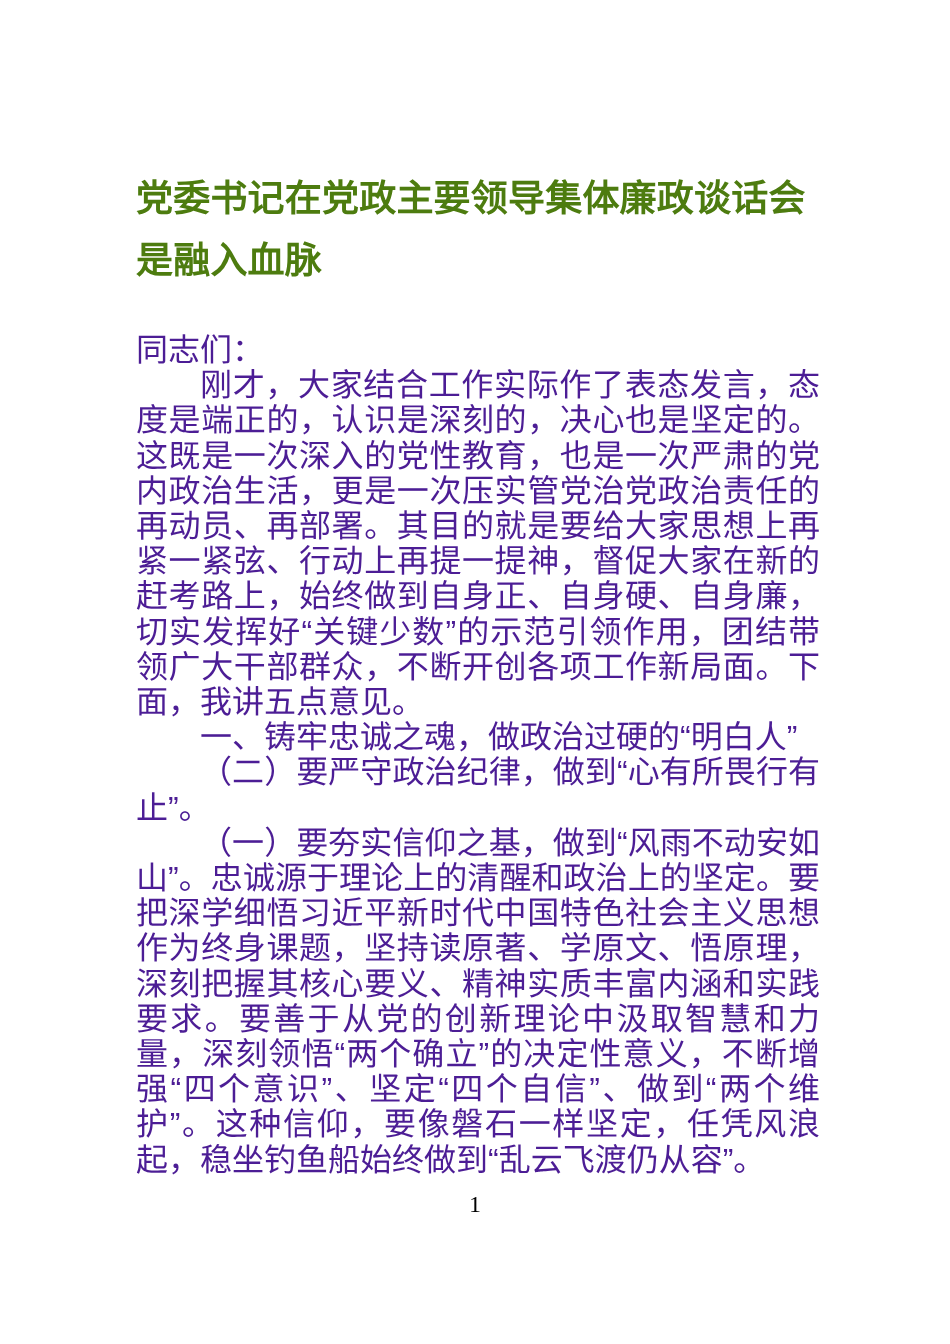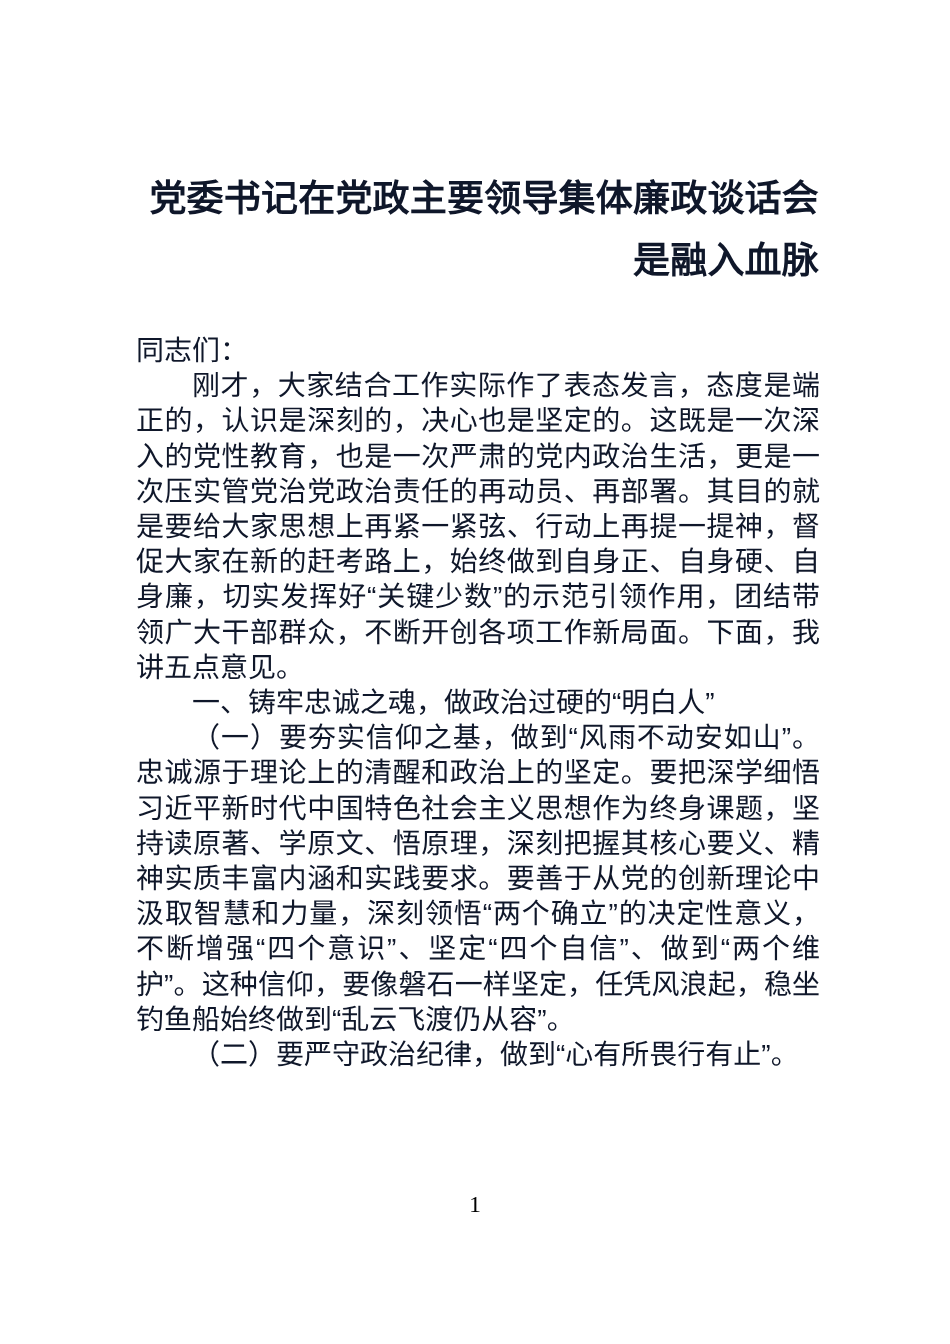--- a/index.html
+++ b/index.html
@@ -20,39 +20,39 @@
     font-family: "Liberation Sans", "DejaVu Sans", sans-serif;
     color: #000000;
   }
 
   
   .doc-title {
     position: absolute;
     left: 136px;
     top: 168px;
     width: 683px;
-    text-align: right;
+    text-align: left;
     font-family: "Liberation Sans", "DejaVu Sans", sans-serif;
     font-weight: 700;
     font-size: 37px;
     line-height: 62px;
     letter-spacing: 0.2px;
-    color: #0f172a;
+    color: #4d7c0f;
     word-break: break-all;
   }
 
   
   .doc-body {
     position: absolute;
     left: 136px;
     top: 333px;
     width: 684px;
-    font-size: 28px;
+    font-size: 32px;
     line-height: 35.2px;
-    color: #0f172a;
+    color: #4c1d95;
     font-family: "Liberation Sans", "DejaVu Sans", sans-serif;
   }
 
   .para {
     margin: 0;
     padding: 0;
     text-align: justify;
     text-justify: inter-ideograph;
     text-align-last: left;
     word-break: break-all;
@@ -87,19 +87,19 @@
 
   <div class="doc-title">
     <div>党委书记在党政主要领导集体廉政谈话会</div>
     <div>是融入血脉</div>
   </div>
 
   <div class="doc-body">
     <p class="para noindent">同志们：</p>
     <p class="para indent">刚才，大家结合工作实际作了表态发言，态度是端正的，认识是深刻的，决心也是坚定的。这既是一次深入的党性教育，也是一次严肃的党内政治生活，更是一次压实管党治党政治责任的再动员、再部署。其目的就是要给大家思想上再紧一紧弦、行动上再提一提神，督促大家在新的赶考路上，始终做到自身正、自身硬、自身廉，切实发挥好“关键少数”的示范引领作用，团结带领广大干部群众，不断开创各项工作新局面。下面，我讲五点意见。</p>
     <p class="para indent">一、铸牢忠诚之魂，做政治过硬的“明白人”</p>
+    <p class="para indent">（二）要严守政治纪律，做到“心有所畏行有止”。</p>
     <p class="para indent">（一）要夯实信仰之基，做到“风雨不动安如山”。忠诚源于理论上的清醒和政治上的坚定。要把深学细悟习近平新时代中国特色社会主义思想作为终身课题，坚持读原著、学原文、悟原理，深刻把握其核心要义、精神实质丰富内涵和实践要求。要善于从党的创新理论中汲取智慧和力量，深刻领悟“两个确立”的决定性意义，不断增强“四个意识”、坚定“四个自信”、做到“两个维护”。这种信仰，要像磐石一样坚定，任凭风浪起，稳坐钓鱼船始终做到“乱云飞渡仍从容”。</p>
-    <p class="para indent">（二）要严守政治纪律，做到“心有所畏行有止”。</p>
   </div>
 
   <div class="page-number">1</div>
 
 </div>
 
 </body></html>

